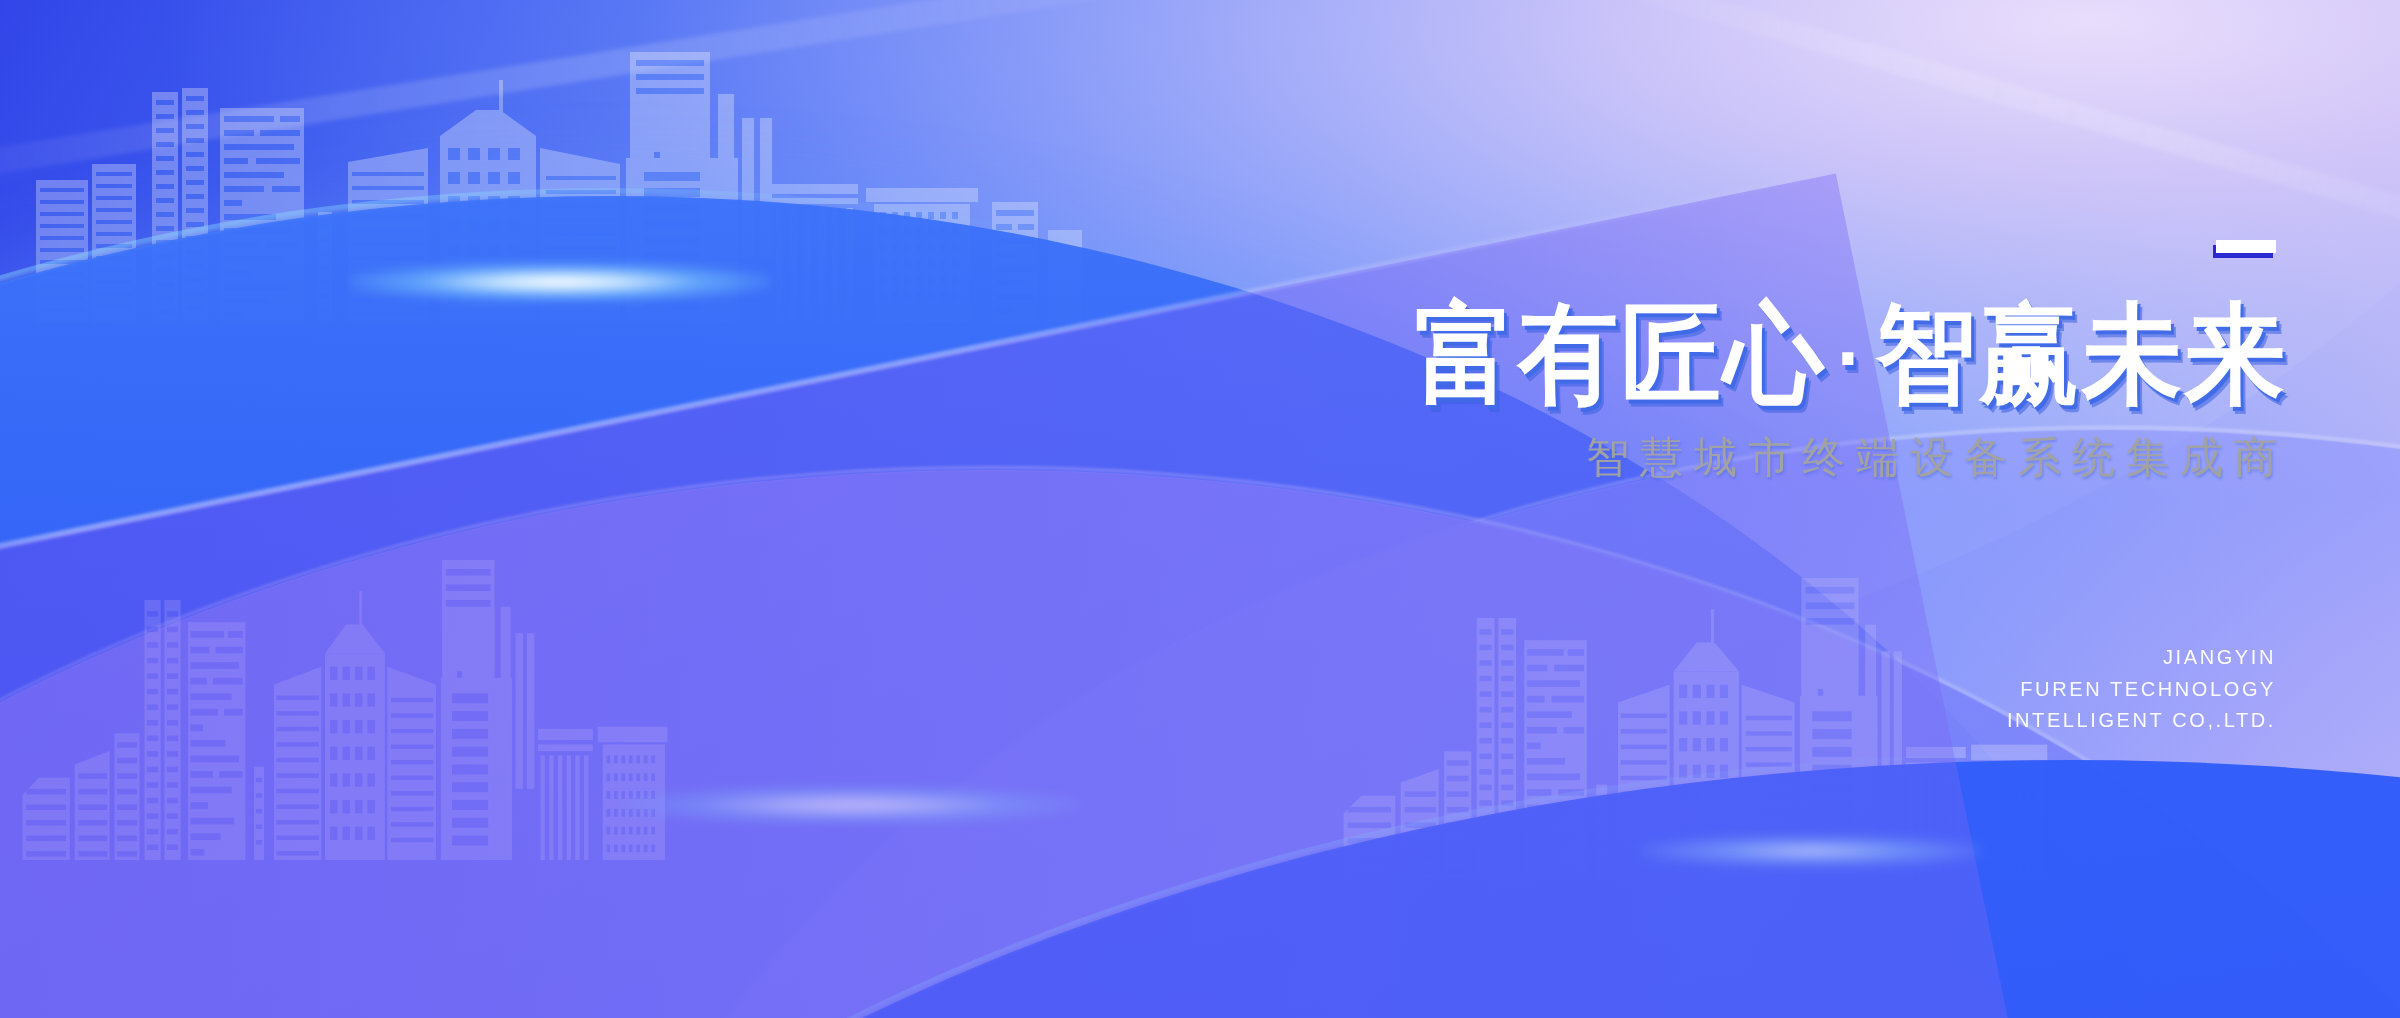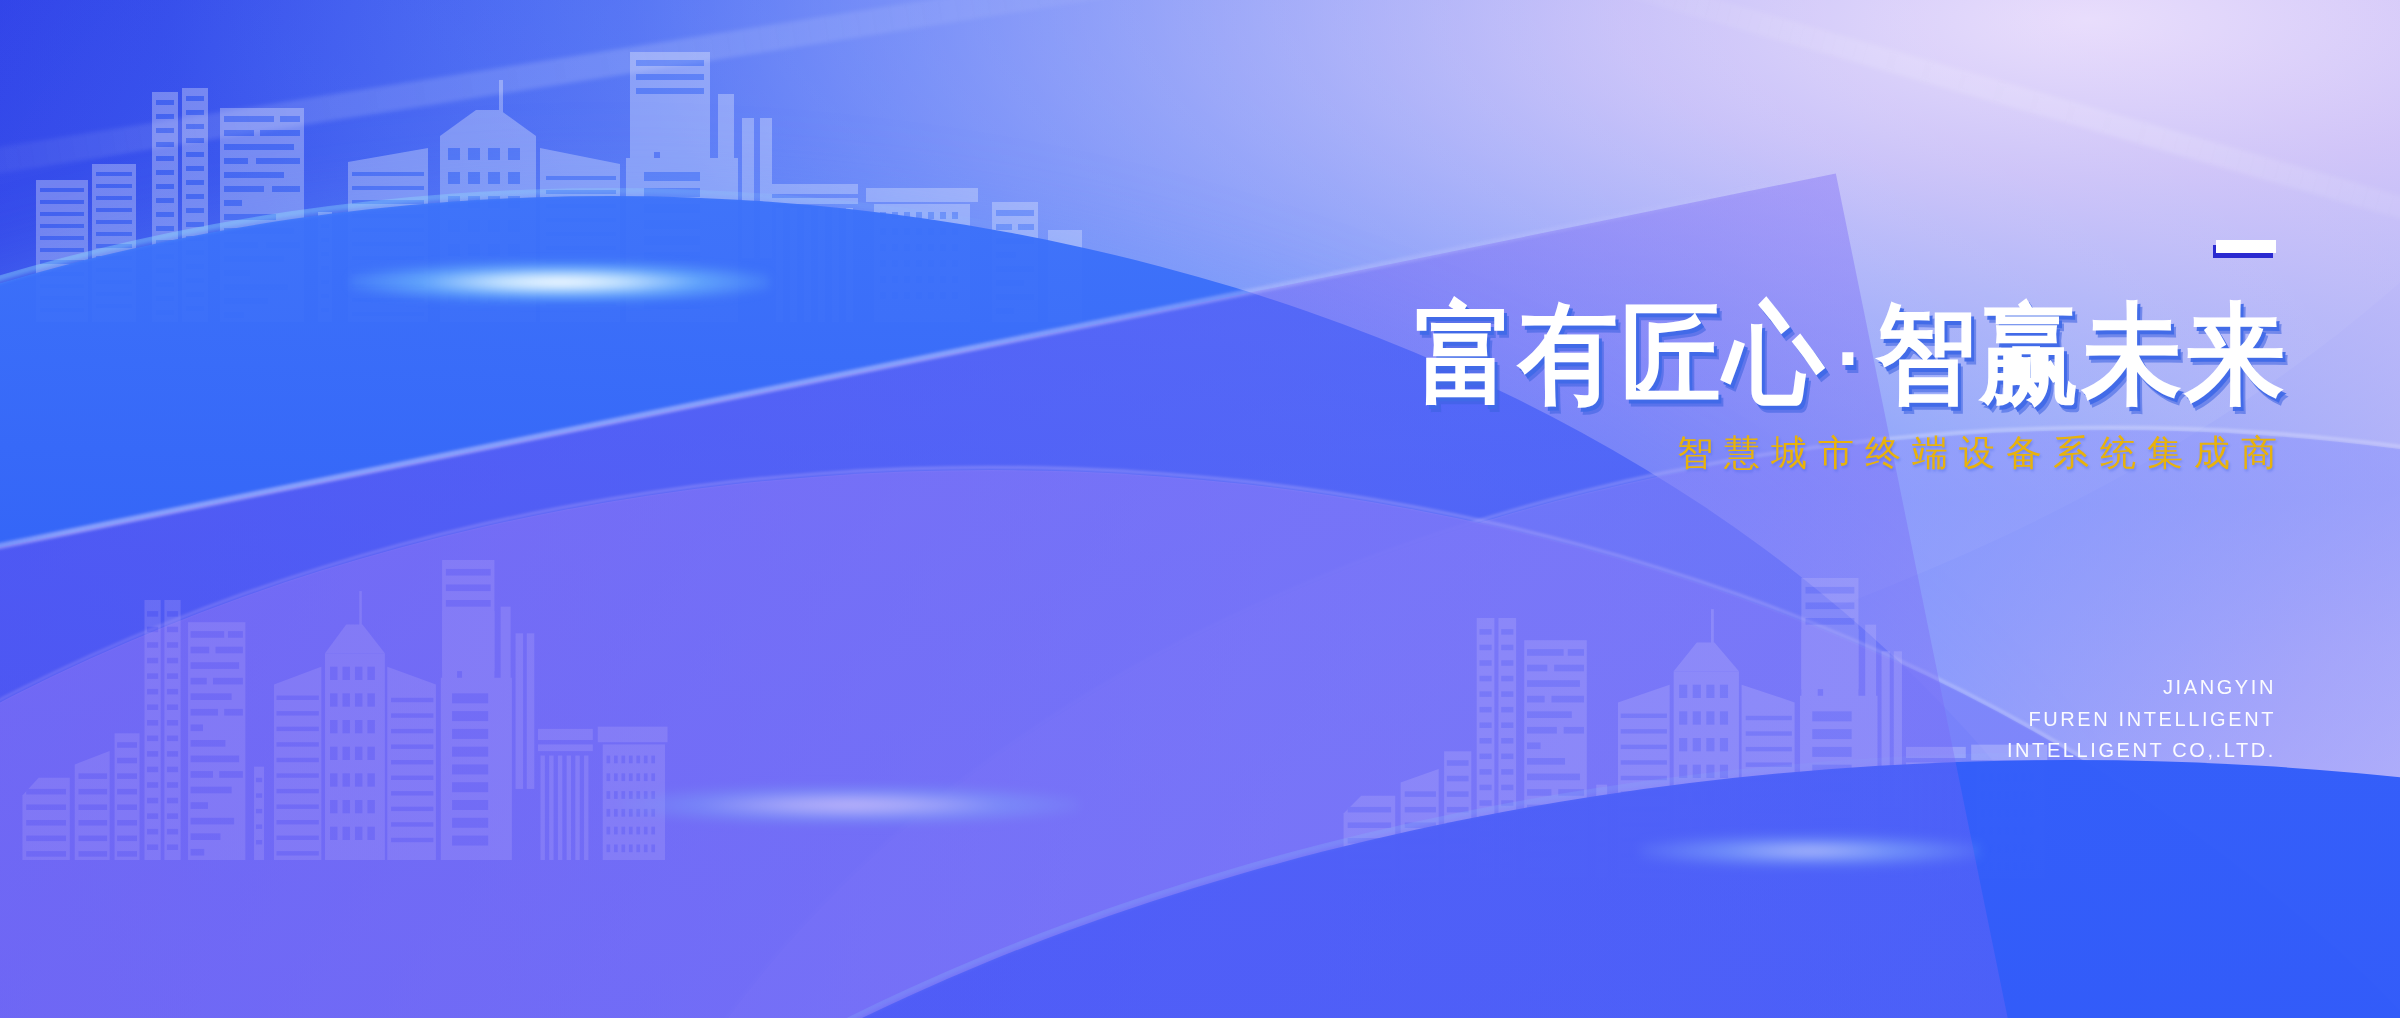--- a/index.html
+++ b/index.html
@@ -252,39 +252,38 @@
     margin: 0 0 26px 0;
     transform: scaleY(1.10);
     transform-origin: right center;
   }
   .headline .dot {
     font-size: 78px;
     vertical-align: 4px;
     padding: 0 10px;
   }
   .subtitle {
-    font-size: 36px;
-    color: #eab308;
+    font-size: 43px;
+    color: #a3a3a3;
     letter-spacing: 11px;
     white-space: nowrap;
     margin: 0;
     text-shadow: 1px 2px 3px rgba(58,96,224,0.45);
     opacity: 0.98;
   }
   .company {
     position: absolute;
     right: 152px;
     top: 642px;
     text-align: right;
     color: #ffffff;
     font-size: 20px;
     line-height: 1.58;
     letter-spacing: 2.6px;
     opacity: 0.96;
-    margin-top: 30px;
   }
 </style>
 </head>
 <body>
 
 <div class="stage">
 
   <div class="bg-base"></div>
 
   <div class="wave wave-a"></div>
@@ -1061,17 +1060,17 @@
   <div class="wave-f-edge"></div>
 
   <div class="text-block">
     <div class="dash"></div>
     <h1 class="headline"><span>富有匠心</span><span class="dot">·</span><span>智赢未来</span></h1>
     <p class="subtitle">智慧城市终端设备系统集成商</p>
   </div>
 
   <div class="company">
     <div>JIANGYIN</div>
-    <div>FUREN INTELLIGENT</div>
+    <div>FUREN TECHNOLOGY</div>
     <div>INTELLIGENT CO,.LTD.</div>
   </div>
 
 </div>
 
 </body></html>

